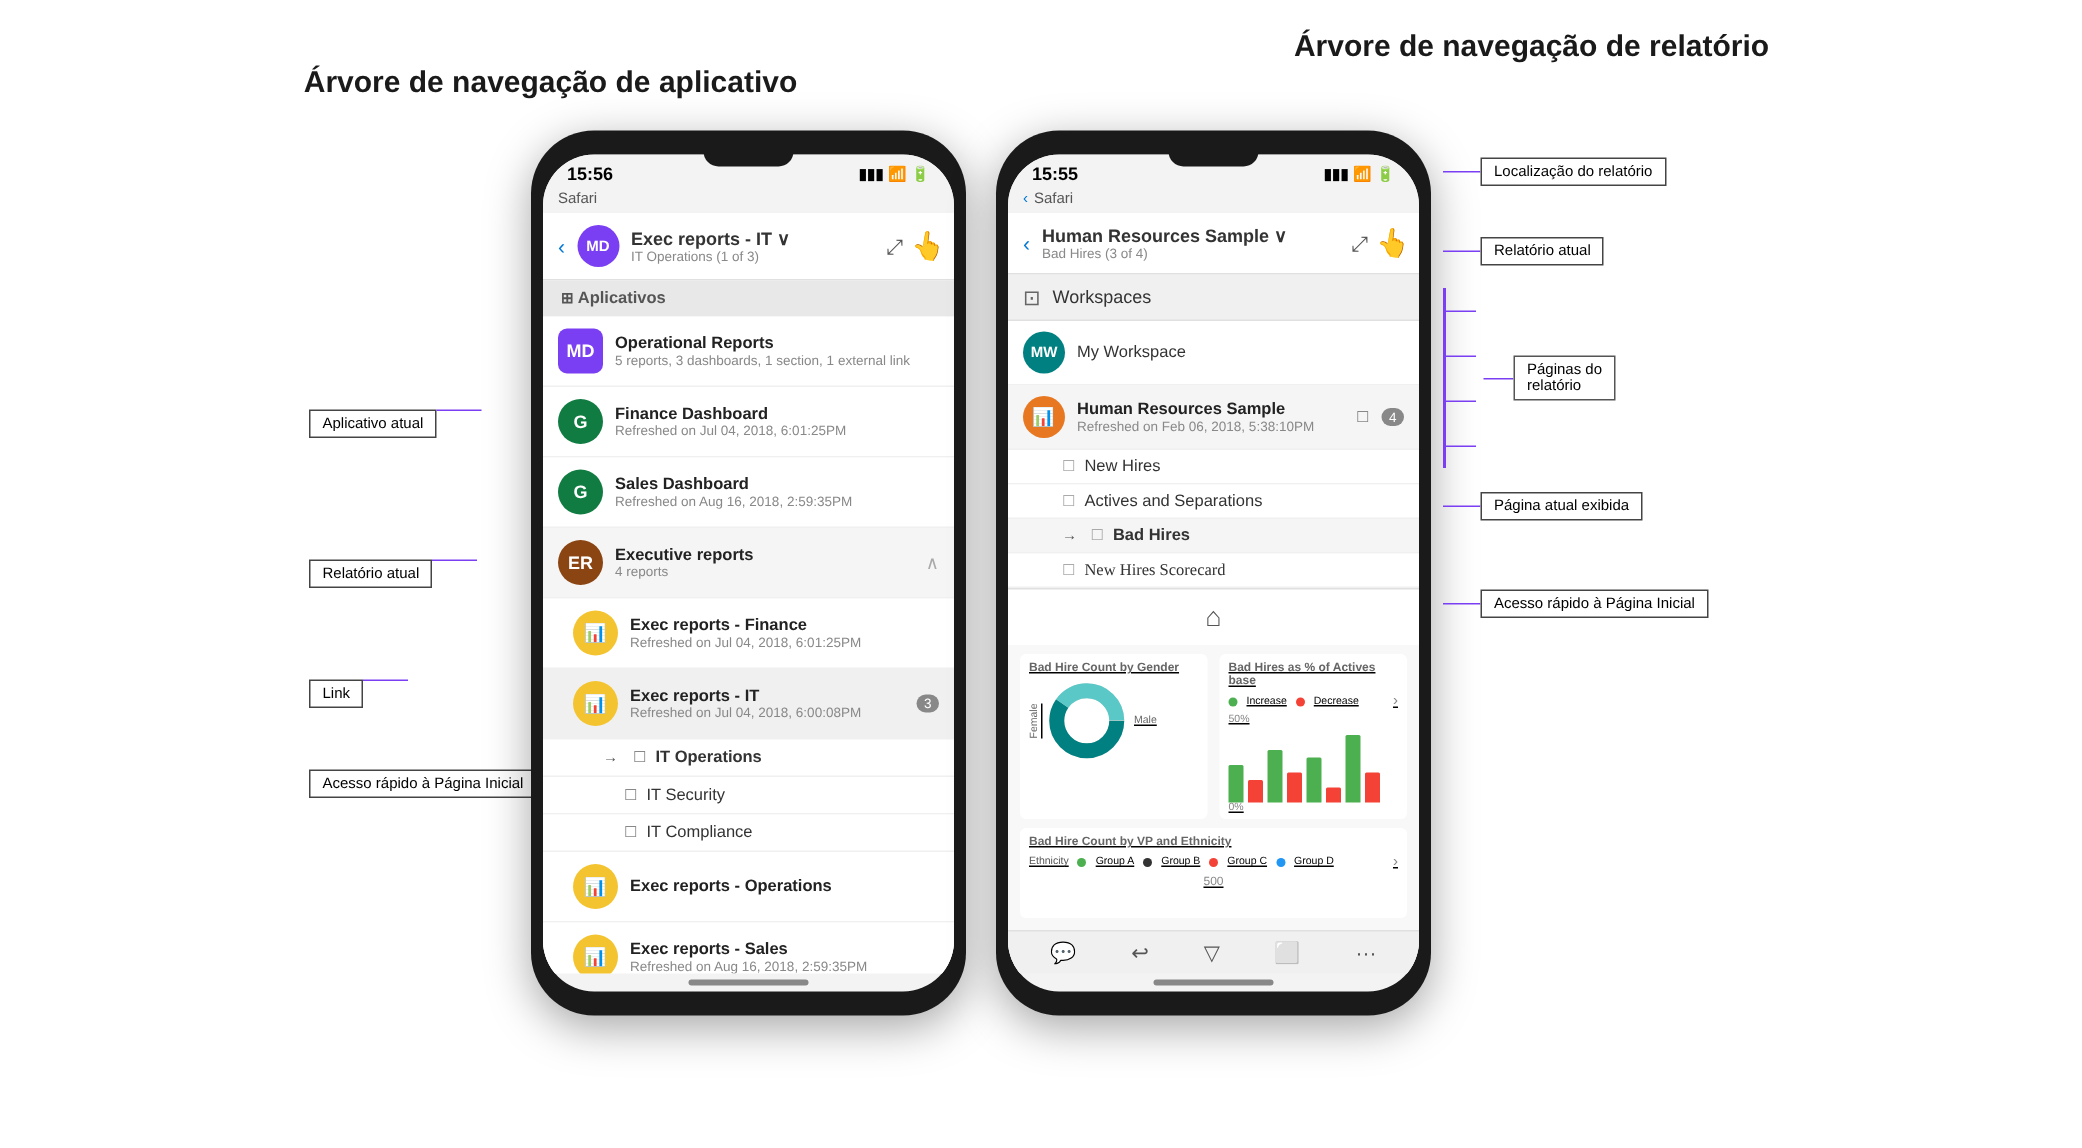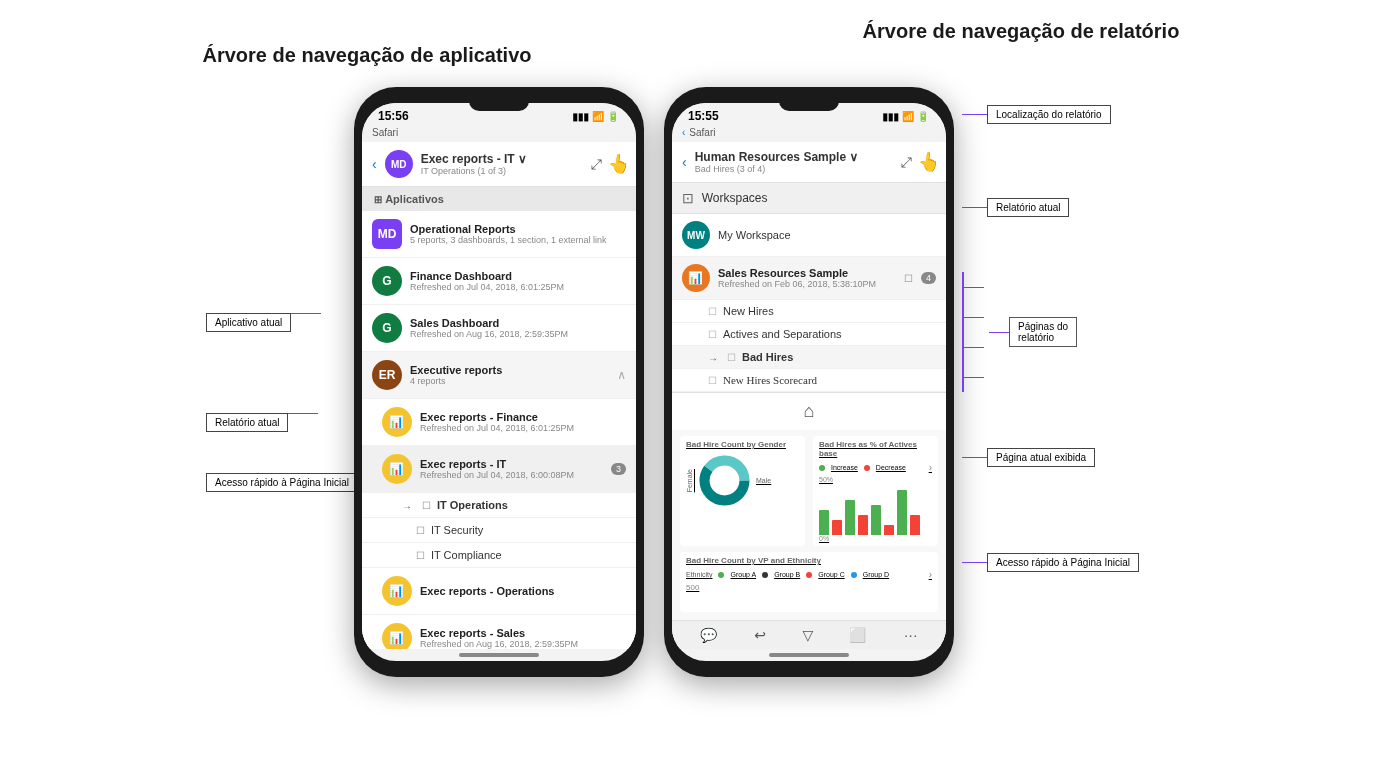--- a/index.html
+++ b/index.html
@@ -393,20 +393,26 @@
       </div>
 
 
       <div style="height:80px; display:flex; align-items:center;">
         <div class="ann-entry">
           <div class="ann-label">Relatório atual</div>
           <div class="ann-horiz" style="width:30px;"></div>
         </div>
       </div>
 
+      <div style="height:80px; display:flex; align-items:center;">
+        <div class="ann-entry">
+          <div class="ann-label">Link</div>
+          <div class="ann-horiz" style="width:30px;"></div>
+        </div>
+      </div>
 
       <div style="height:40px; display:flex; align-items:center;">
         <div class="ann-entry">
           <div class="ann-label">Acesso rápido à Página Inicial</div>
           <div class="ann-horiz" style="width:30px;"></div>
         </div>
       </div>
     </div>
 
     <div class="phone-frame">
@@ -576,21 +582,21 @@
           </div>
 
           <div class="report-list-item">
             <div class="app-list-icon" style="background:#008080; border-radius:50%; width:28px; height:28px; font-size:10px; font-weight:700; color:white; display:flex; align-items:center; justify-content:center;">MW</div>
             <span style="font-size:11px; color:#333;">My Workspace</span>
           </div>
 
           <div class="report-list-item" style="background:#f5f5f5;">
             <div class="app-list-icon icon-orange" style="border-radius:50%; width:28px; height:28px; font-size:12px; display:flex; align-items:center; justify-content:center;">📊</div>
             <div class="app-list-text">
-              <div class="app-list-name">Sales Resources Sample</div>
+              <div class="app-list-name">Human Resources Sample</div>
               <div class="app-list-sub">Refreshed on Feb 06, 2018, 5:38:10PM</div>
             </div>
             <span style="font-size:10px; color:#888;">☐</span>
             <span class="app-list-badge">4</span>
           </div>
 
           <div class="report-page-item">
             <span style="font-size:10px; color:#aaa;">☐</span>
             <span style="font-size:11px; color:#333;">New Hires</span>
           </div>
@@ -667,39 +673,39 @@
                   <span class="legend-dot" style="background:#4caf50;"></span>
                   <span style="font-size:7px;">Group A</span>
                   <span class="legend-dot" style="background:#333;"></span>
                   <span style="font-size:7px;">Group B</span>
                   <span class="legend-dot" style="background:#f44336;"></span>
                   <span style="font-size:7px;">Group C</span>
                   <span class="legend-dot" style="background:#2196f3;"></span>
                   <span style="font-size:7px;">Group D</span>
                   <span style="margin-left:auto; font-size:10px; color:#888;">›</span>
                 </div>
-                <div style="font-size:8px; color:#888;">500</div>
+                <div style="font-size:8px; color:#888;text-align:center;">500</div>
               </div>
             </div>
           </div>
 
           <div class="chart-bottom-toolbar">
             <span class="toolbar-icon">💬</span>
             <span class="toolbar-icon">↩</span>
             <span class="toolbar-icon">▽</span>
             <span class="toolbar-icon">⬜</span>
             <span class="toolbar-icon">···</span>
           </div>
         </div>
 
         <div class="phone-home-indicator"></div>
       </div>
     </div>
 
-    <div class="ann-col-right" style="width:220px; position:relative;gap:40px;">
+    <div class="ann-col-right" style="width:220px; position:relative;">
 
       <div style="height:55px; display:flex; align-items:center; gap:0;">
         <div class="ann-horiz" style="width:25px;"></div>
         <div class="ann-label">Localização do relatório</div>
       </div>
 
       <div style="height:50px; display:flex; align-items:center; gap:0;">
         <div class="ann-horiz" style="width:25px;"></div>
         <div class="ann-label">Relatório atual</div>
       </div>

